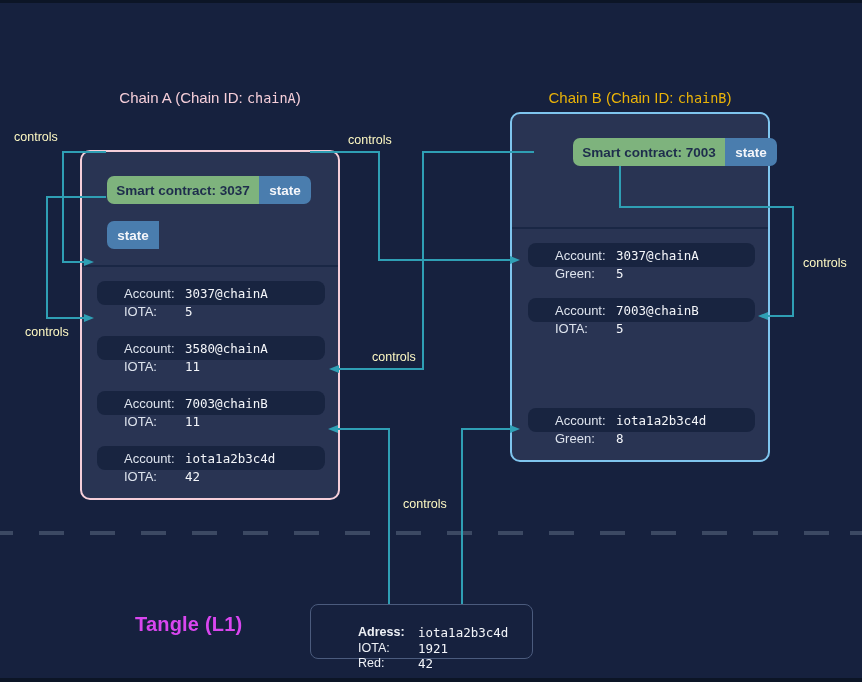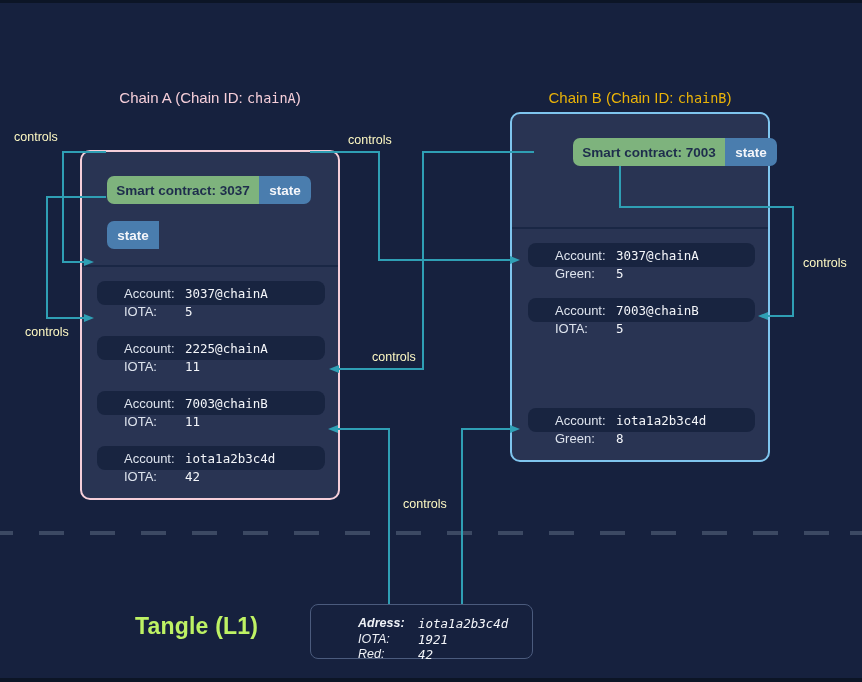--- a/index.html
+++ b/index.html
@@ -12,21 +12,21 @@
   .strip{position:absolute;left:0;width:862px;height:3px;background:#0c1526;}
   .strip.top{top:0;}
   .strip.bottom{bottom:0;height:4px;}
 
   .l2-title{
     position:absolute;left:0;top:38px;width:862px;text-align:center;
     font-size:17px;font-weight:bold;color:#4478ab;letter-spacing:.2px;
   }
   .l1-title{
     position:absolute;left:135px;top:613px;
-    font-size:23px;font-weight:bold;color:#bef264;letter-spacing:.2px;
+    font-size:20px;font-weight:bold;color:#d946ef;letter-spacing:.2px;
   }
 
   .chain-title{
     position:absolute;top:89px;width:260px;text-align:center;
     font-size:15px;color:#f6cfda;
   }
   .chain-title.b{color:#eab308;}
   .chain-title .mono{font-family:"DejaVu Sans Mono",monospace;font-size:13.5px;}
 
   .panel{
@@ -66,21 +66,21 @@
 
   .dash-sep{
     position:absolute;left:0;top:531px;width:862px;height:4px;
     background:repeating-linear-gradient(90deg,#3c4963 0 25px,transparent 25px 51px);
     background-position:-12px 0;
   }
 
   .l1-box{
     position:absolute;left:310px;top:604px;width:223px;height:55px;
     border:1.5px solid #4b5b7d;border-radius:8px;box-sizing:border-box;
-    padding:11px 0 0 47px;background:#16213e;font-style:italic;
+    padding:20px 0 0 47px;background:#16213e;
   }
   .l1-box .line{display:flex;line-height:15.5px;font-size:12.5px;}
   .l1-box .lbl{width:60px;color:#eef1f6;}
   .l1-box .lbl.bold{font-weight:bold;}
   .l1-box .val{font-family:"DejaVu Sans Mono",monospace;color:#f4f6fa;font-size:12.5px;}
 
   .ctrl{
     position:absolute;color:#fef9c3;font-size:12.5px;line-height:14px;
   }
   svg.connectors{position:absolute;left:0;top:0;pointer-events:none;}
@@ -115,21 +115,21 @@
           <span class="val">3037@chainA</span>
         </div>
       <div class="line">
           <span class="lbl">IOTA:</span>
           <span class="val">5</span>
         </div>
     </div>
     <div class="acct" style="top:184px;">
       <div class="line">
           <span class="lbl">Account:</span>
-          <span class="val">2225@chainA</span>
+          <span class="val">3580@chainA</span>
         </div>
       <div class="line">
           <span class="lbl">IOTA:</span>
           <span class="val">11</span>
         </div>
     </div>
     <div class="acct" style="top:239px;">
       <div class="line">
           <span class="lbl">Account:</span>
           <span class="val">7003@chainB</span>

